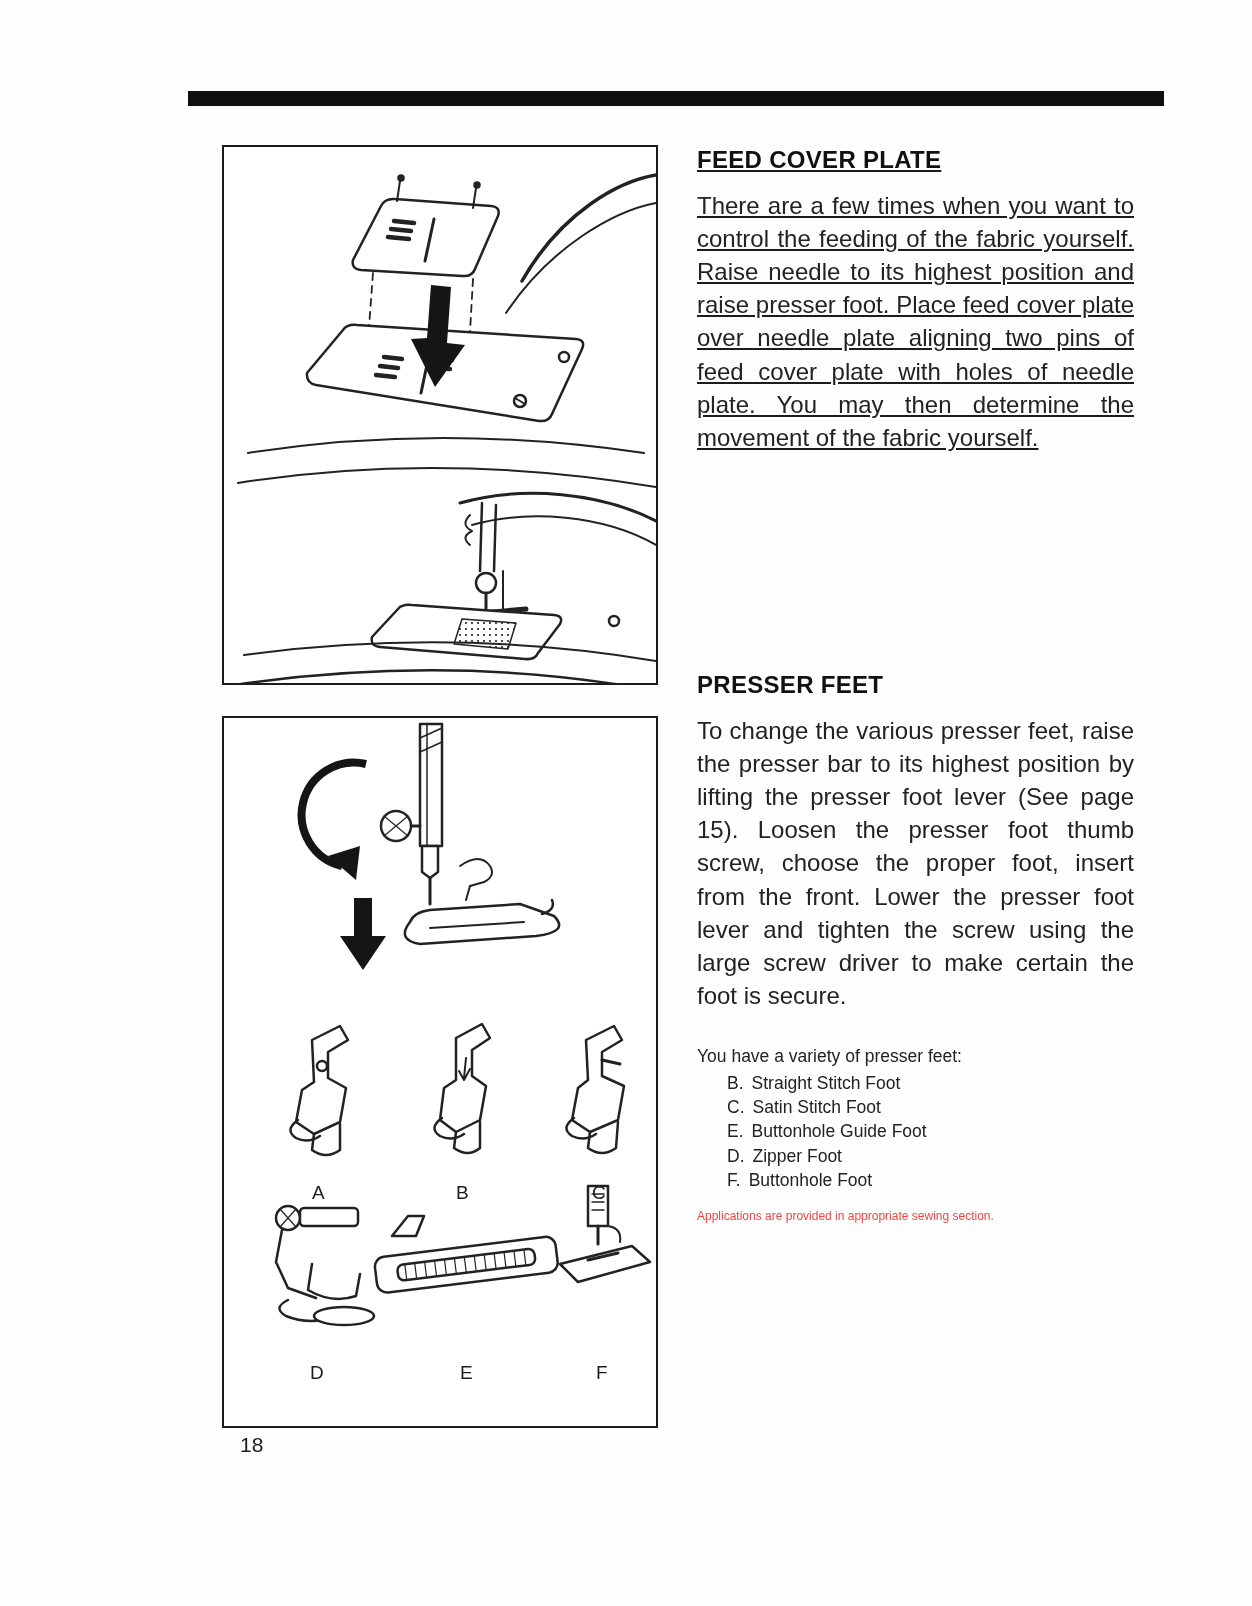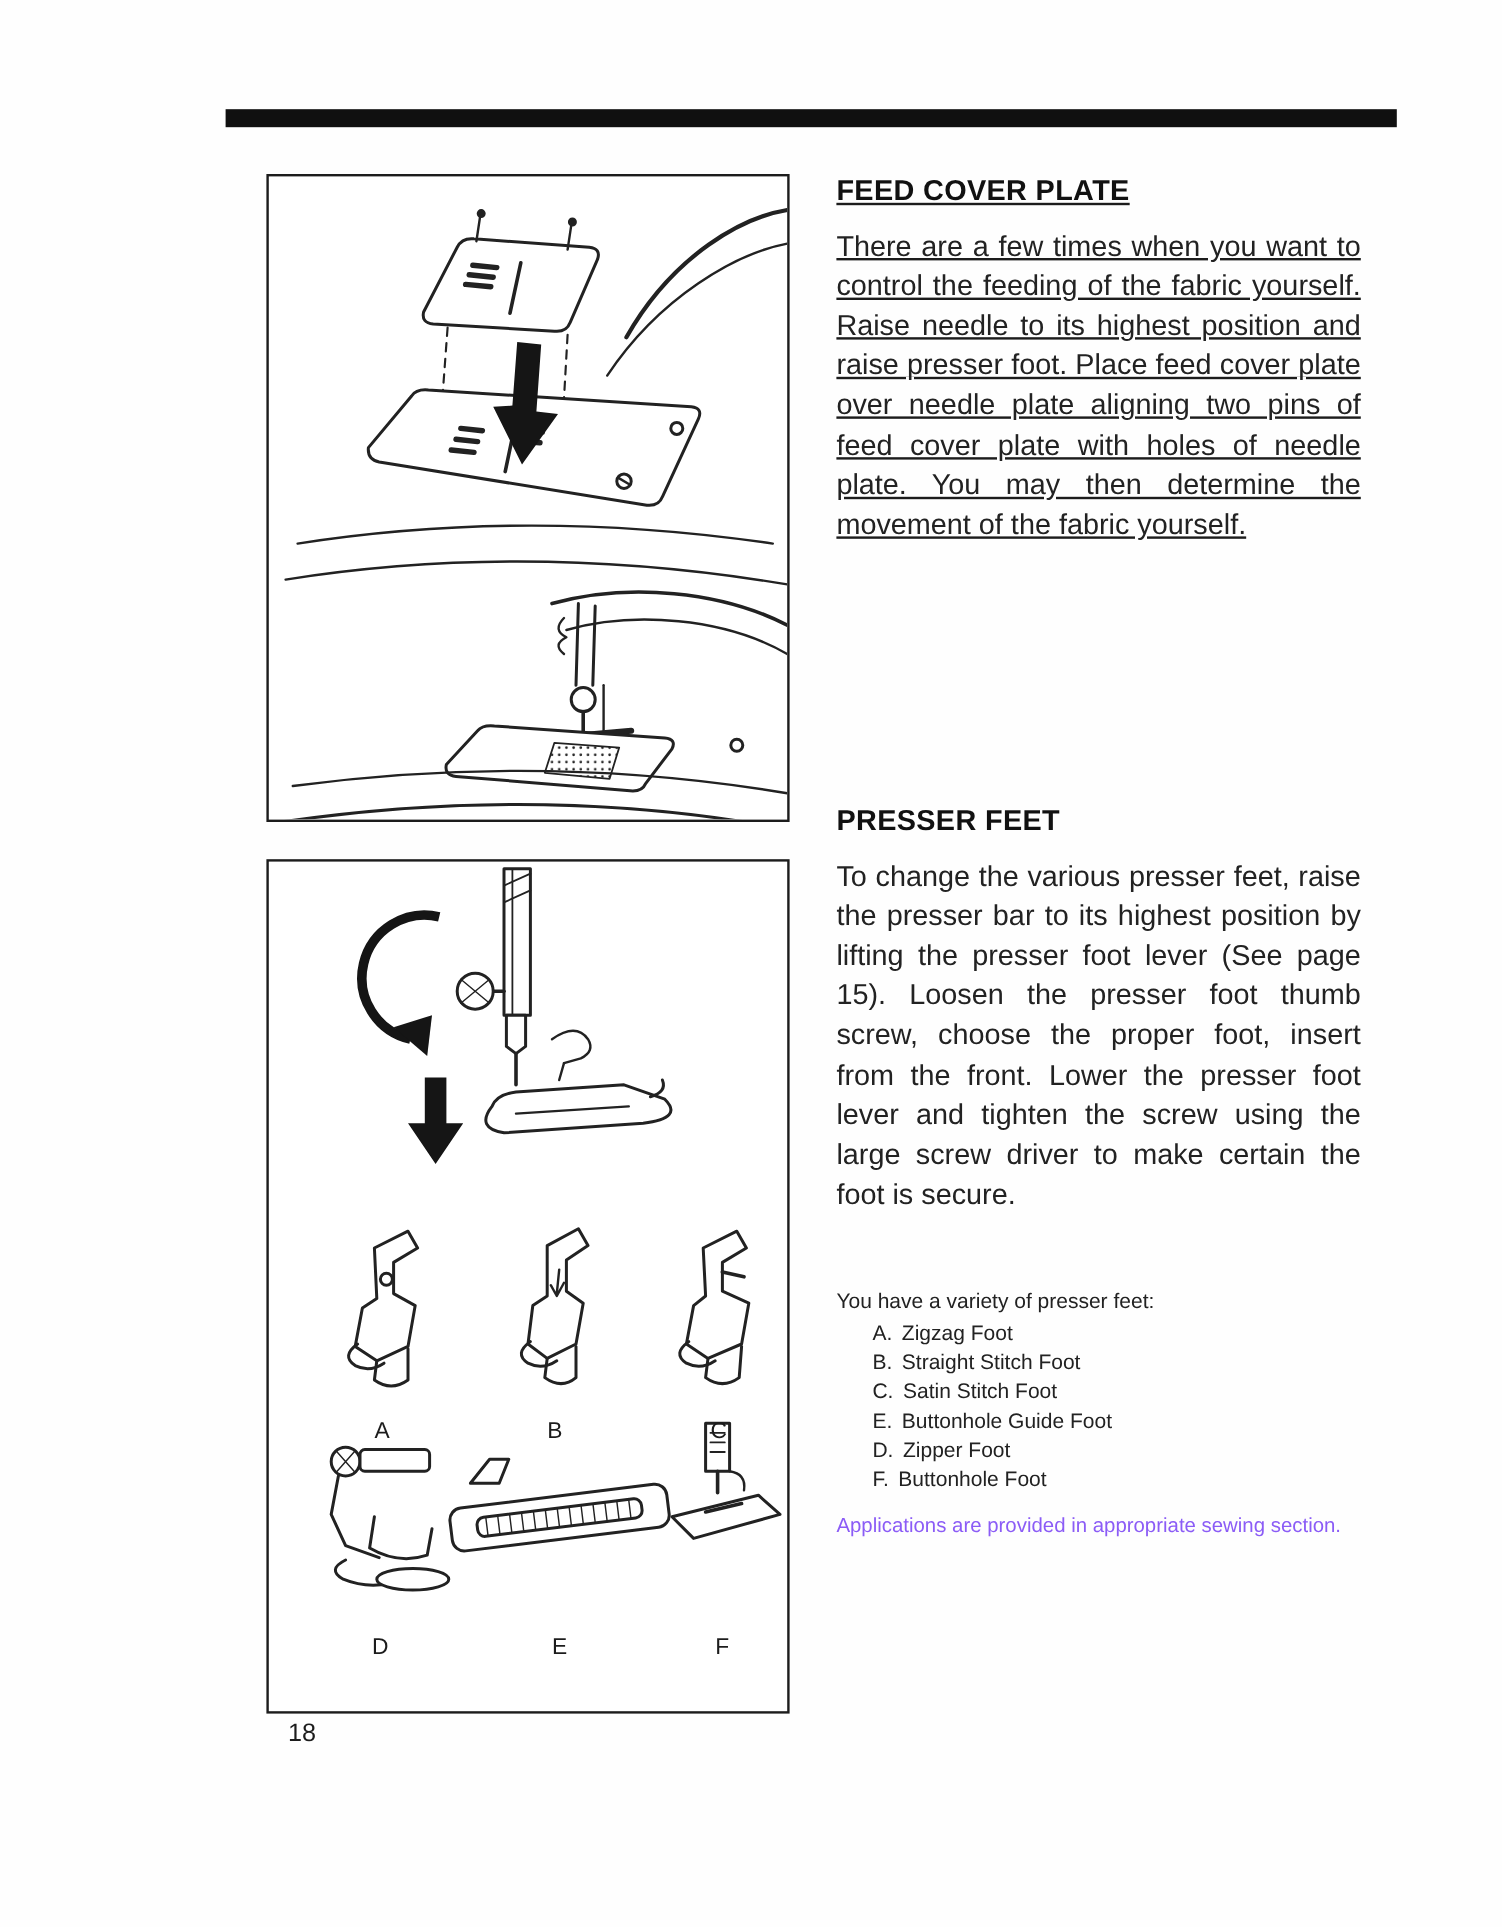--- a/index.html
+++ b/index.html
@@ -47,40 +47,40 @@
     color: #111;
   }
   .body-text {
     margin-top: 15px;
     font-size: 24px;
     line-height: 1.38;
     text-align: justify;
     color: #222;
   }
   .variety-intro {
-    margin-top: 60px;
+    margin-top: 32px;
     font-size: 17.5px;
     line-height: 1.38;
     color: #222;
   }
   ul.feet-list {
     list-style: none;
     margin: 3px 0 0 30px;
     font-size: 17.5px;
     line-height: 1.38;
     color: #222;
   }
   ul.feet-list li { white-space: nowrap; }
   ul.feet-list .letter { display: inline-block; margin-right: 8px; }
   .applications-text {
     margin-top: 16px;
-    font-size: 17px;
+    font-size: 12px;
     line-height: 1.38;
     text-align: justify;
-    color: #8b5cf6;
+    color: #ef4444;
   }
   .page-number {
     position: absolute;
     left: 240px; top: 1433px;
     font-size: 21px;
     color: #1c1c1c;
   }
 </style>
 </head>
 <body>
@@ -226,21 +226,20 @@
 <div id="sec1" class="text-col">
   <h2 class="section-heading">FEED COVER PLATE</h2>
   <p class="body-text">There are a few times when you want to control the feeding of the fabric yourself. Raise needle to its highest position and raise presser foot. Place feed cover plate over needle plate aligning two pins of feed cover plate with holes of needle plate. You may then determine the movement of the fabric yourself.</p>
 </div>
 
 <div id="sec2" class="text-col">
   <h2 class="section-heading">PRESSER FEET</h2>
   <p class="body-text">To change the various presser feet, raise the presser bar to its highest position by lifting the presser foot lever (See page 15). Loosen the presser foot thumb screw, choose the proper foot, insert from the front. Lower the presser foot lever and tighten the screw using the large screw driver to make certain the foot is secure.</p>
   <p class="variety-intro">You have a variety of presser feet:</p>
   <ul class="feet-list">
-    <li><span class="letter">A.</span><span>Zigzag Foot</span></li>
     <li><span class="letter">B.</span><span>Straight Stitch Foot</span></li>
     <li><span class="letter">C.</span><span>Satin Stitch Foot</span></li>
     <li><span class="letter">E.</span><span>Buttonhole Guide Foot</span></li>
     <li><span class="letter">D.</span><span>Zipper Foot</span></li>
     <li><span class="letter">F.</span><span>Buttonhole Foot</span></li>
   </ul>
   <p class="applications-text">Applications are provided in appropriate sewing section.</p>
 </div>
 
 <div class="page-number">18</div>

